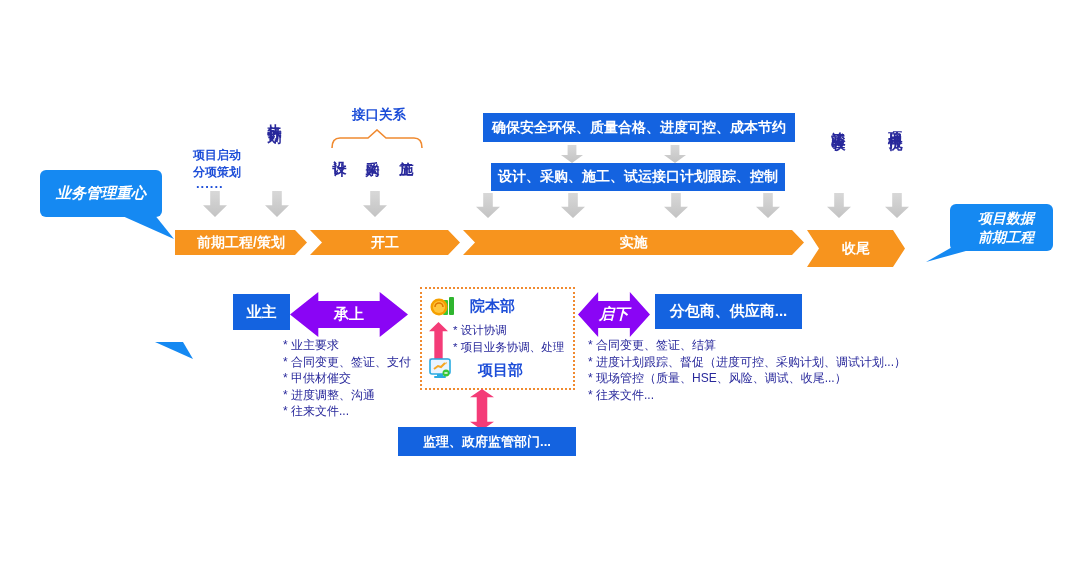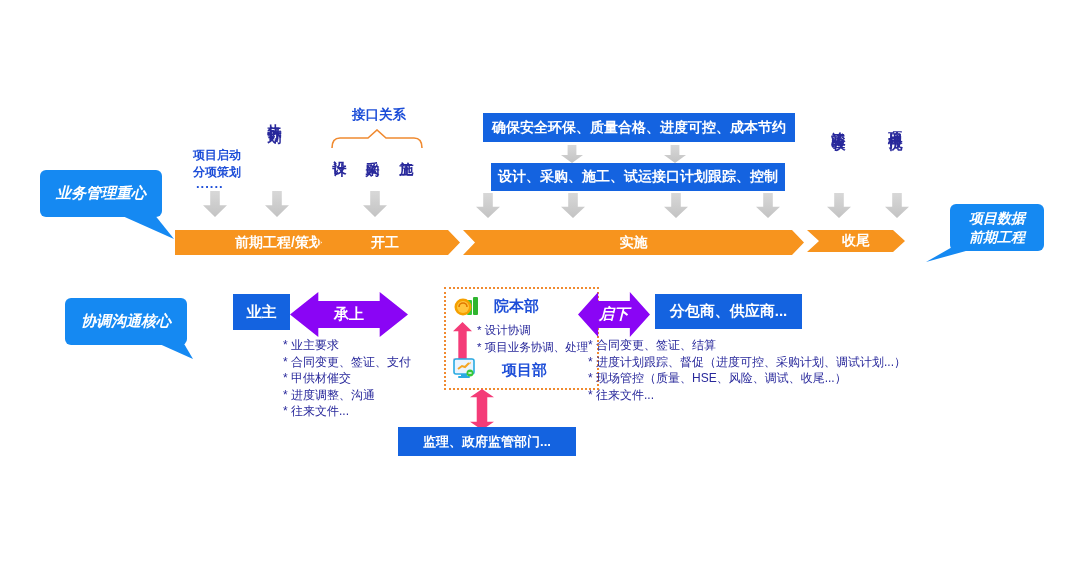--- a/index.html
+++ b/index.html
@@ -15,21 +15,21 @@
   
   .bubble{background:#1589F2;border-radius:6px;color:#fff;font-weight:bold;font-size:15px;font-style:italic;}
   .tail{position:absolute;}
 
   
   .bluebox{background:#1463E0;color:#ffffff;font-weight:600;}
 
   
   .chev{background:#F7941E;color:#fff;font-weight:bold;font-size:14px;
         clip-path:polygon(0 0,calc(100% - 12px) 0,100% 50%,calc(100% - 12px) 100%,0 100%,12px 50%);}
-  .chev-first{clip-path:polygon(0 0,calc(100% - 12px) 0,100% 50%,calc(100% - 12px) 100%,0 100%);padding-left:38px;}
+  .chev-first{clip-path:polygon(0 0,calc(100% - 12px) 0,100% 50%,calc(100% - 12px) 100%,0 100%);}
 
   
   .garrow{background:linear-gradient(#d8d8d8,#c3c3c3);
           clip-path:polygon(30% 0,70% 0,70% 55%,100% 55%,50% 100%,0 55%,30% 55%);}
 
   
   .harrow{background:#8A05F5;color:#fff;font-weight:bold;font-size:15px;
           clip-path:polygon(0 50%,24% 0,24% 20%,76% 20%,76% 0,100% 50%,76% 100%,76% 80%,24% 80%,24% 100%);}
 
   
@@ -48,28 +48,25 @@
 
 <div id="stage">
 
   <div class="abs bubble ctr" style="left:40px;top:170px;width:122px;height:47px;">
     <span>业务管理重心</span>
   </div>
   <svg class="abs tail" style="left:118px;top:214px;" width="58" height="26">
       <polygon points="0,0 36,0 56,25" fill="#1589F2"></polygon>
     </svg>
 
-  <div class="abs bubble ctr" style="left:65px;top:298px;width:122px;height:47px;">
-    <span>协调沟通核心</span>
-  </div>
   <svg class="abs tail" style="left:155px;top:342px;" width="40" height="18">
       <polygon points="0,0 28,0 38,17" fill="#1589F2"></polygon>
     </svg>
 
-  <div class="abs bubble ctr" style="left:950px;top:204px;width:94px;height:47px;line-height:19px;font-size:14px;flex-direction:column;">
+  <div class="abs bubble ctr" style="left:950px;top:204px;width:94px;height:47px;line-height:19px;font-size:14px;flex-direction:column;padding-left:9px;">
     <span>项目数据</span>
     <span>前期工程</span>
   </div>
   <svg class="abs tail" style="left:926px;top:246px;" width="60" height="17">
       <polygon points="28,0 58,0 0,16" fill="#1589F2"></polygon>
     </svg>
 
   <div class="abs navy b600" style="left:193px;top:147px;font-size:12px;line-height:17px;text-align:left;">
     <div>项目启动</div>
     <div>分项策划</div>
@@ -110,40 +107,40 @@
 
   <div class="abs chev chev-first ctr" style="left:175px;top:230px;width:132px;height:25px;">
     <span>前期工程/策划</span>
   </div>
   <div class="abs chev ctr" style="left:310px;top:230px;width:150px;height:25px;">
     <span>开工</span>
   </div>
   <div class="abs chev ctr" style="left:463px;top:230px;width:341px;height:25px;">
     <span>实施</span>
   </div>
-  <div class="abs chev ctr" style="left:807px;top:230px;width:98px;height:22px;">
+  <div class="abs chev ctr" style="left:807px;top:230px;width:98px;height:37px;">
     <span>收尾</span>
   </div>
 
 
   <div class="abs bluebox ctr" style="left:233px;top:294px;width:57px;height:36px;font-size:15px;font-weight:bold;">
     <span>业主</span>
   </div>
   <div class="abs harrow ctr" style="left:290px;top:292px;width:118px;height:45px;">
     <span>承上</span>
   </div>
   <div class="abs bullets" style="left:283px;top:337px;">
     <div>* 业主要求</div>
     <div>* 合同变更、签证、支付</div>
     <div>* 甲供材催交</div>
     <div>* 进度调整、沟通</div>
     <div>* 往来文件...</div>
   </div>
 
-  <div class="abs dashedbox" style="left:444px;top:287px;width:151px;height:99px;">
+  <div class="abs dashedbox" style="left:420px;top:287px;width:151px;height:99px;">
     <svg class="abs" style="left:7px;top:5px;" width="26" height="26">
       <rect x="14" y="6" width="5" height="15" rx="1" fill="#37C837"></rect>
       <rect x="20" y="3" width="5" height="18" rx="1" fill="#2FB52F"></rect>
       <circle cx="10" cy="13" r="8.5" fill="#F5A000"></circle>
       <circle cx="10" cy="13" r="6" fill="#FFC53D"></circle>
       <path d="M6,13 a4,4 0 0 1 8,0" fill="none" stroke="#E07800" stroke-width="1.6"></path>
     </svg>
     <div class="abs navy bold" style="left:48px;top:8px;font-size:15px;">院本部</div>
     <div class="abs varrow" style="left:7px;top:33px;width:19px;height:46px;"></div>
     <div class="abs bullets" style="left:31px;top:33px;font-size:11.5px;line-height:16px;">

